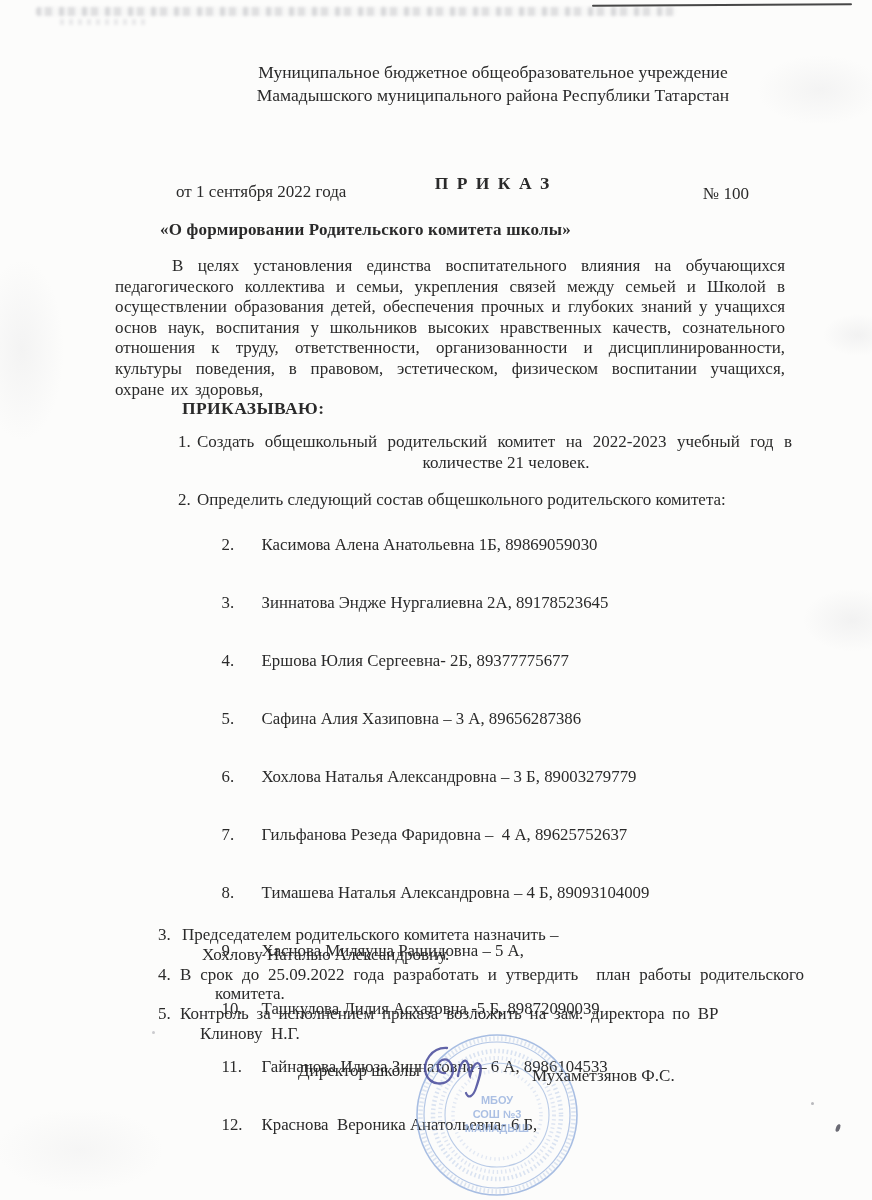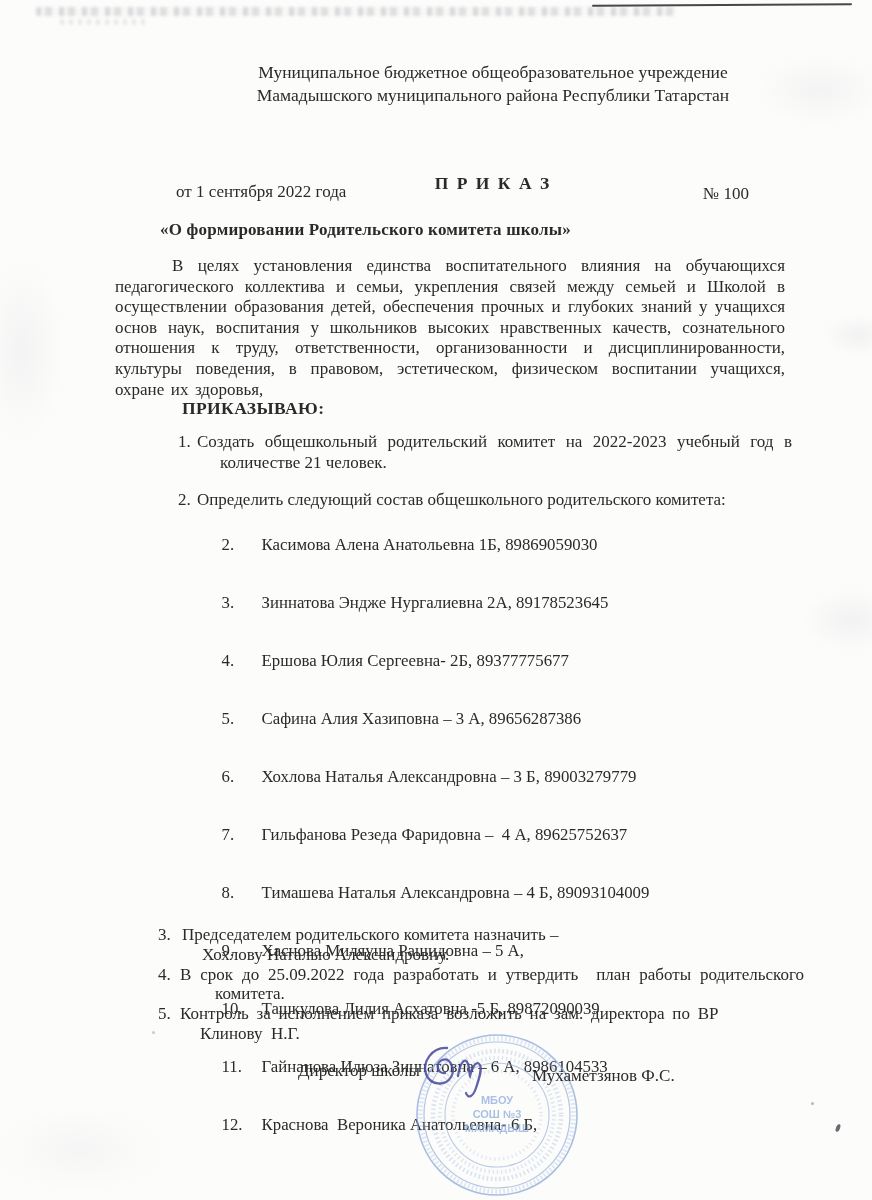--- a/index.html
+++ b/index.html
@@ -55,21 +55,21 @@
     text-align:justify; text-indent:57px; word-spacing:2.3px; }
   #decree-word{ left:182px; top:398px; font-size:17.5px; font-weight:bold; letter-spacing:.4px; }
 
   
   #list-block{ left:178px; top:432px; width:614px; font-size:17px; line-height:20.5px; }
   .o-item{ display:flex; }
   .o-num{ flex:none; width:19px; }
   .o-body{ flex:1; }
   .l{ white-space:pre-wrap; }
   .stretch{ text-align:justify; text-align-last:justify; }
-  .ind15{ margin-left:23px; }
+  .ind15{ margin-left:23px;text-align:center; }
   #item2{ margin-top:17px; }
   #members{ margin-top:5px; margin-left:10px; line-height:19.35px; font-size:16.8px; }
   .m-row{ white-space:pre-wrap; }
   .m-num{ display:inline-block; width:40px; }
 
   
   #final-items{ left:158px; top:925px; width:646px; font-size:17px; line-height:19.8px; }
   .f-num3{ flex:none; width:24px; }
   .f-num{ flex:none; width:22px; }
   .ind20{ margin-left:20px; }

